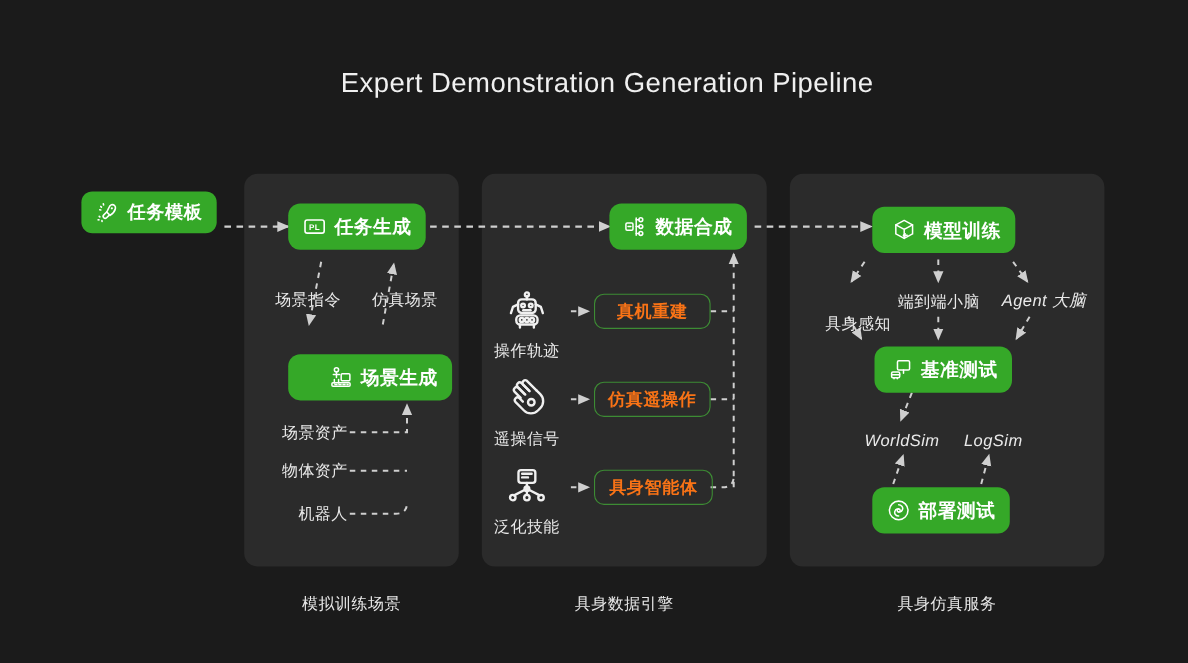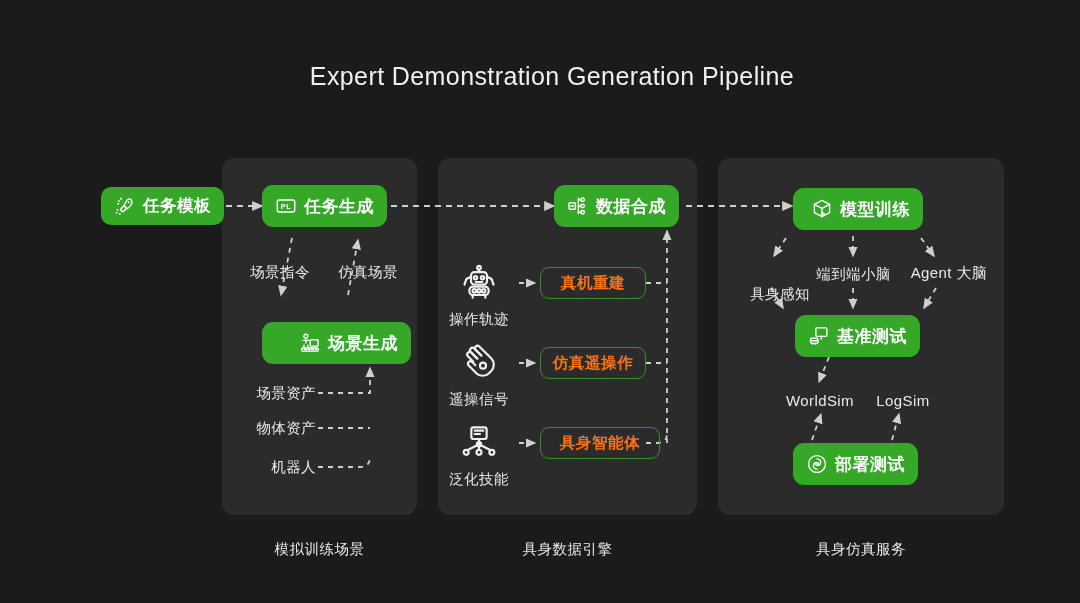--- a/index.html
+++ b/index.html
@@ -41,21 +41,21 @@
     border:1.5px solid #3d8c34;border-radius:9px;background:transparent;
     color:#f97316;font-size:15.5px;font-weight:700;letter-spacing:.6px;
     height:32px;box-sizing:border-box;white-space:nowrap;
   }
 
   
   .tlabel{
     position:absolute;color:#e9e9e9;font-size:14.5px;letter-spacing:.4px;
     white-space:nowrap;text-align:center;
   }
-  .tlabel-en{font-size:15px;}
+  .tlabel-en{font-size:15px;font-style:italic;}
 
   
   .lico{position:absolute;width:40px;height:40px;}
   .lico svg{display:block;width:40px;height:40px;}
 
   svg.wires{position:absolute;left:0;top:0;width:1080px;height:603px;
     pointer-events:none;overflow:visible;}
 </style>
 </head>
 <body>
@@ -116,21 +116,21 @@
       <line x1="936" y1="288" x2="924" y2="308" marker-end="url(#ah)"></line>
     </g>
 
     <g stroke="#cfcfcf" stroke-width="1.8" fill="none" stroke-dasharray="5 5">
       <line x1="829" y1="357" x2="819" y2="382" marker-end="url(#ah)"></line>
       <line x1="812" y1="440" x2="821" y2="414" marker-end="url(#ah)"></line>
       <line x1="892" y1="440" x2="899" y2="414" marker-end="url(#ah)"></line>
     </g>
   </svg>
 
-  <div class="pill" style="left:74px;top:187px;margin-left:27px;">
+  <div class="pill" style="left:74px;top:174px;">
     <span class="ico">
       <svg viewBox="0 0 24 24" fill="none" stroke="#ffffff" stroke-width="1.6" stroke-linecap="round" stroke-linejoin="round">
         <path d="M15.5 4.5c2.6-.6 4.6 1.4 4 4-.5 2.2-2.6 4.8-5.2 6.6l-3.4-3.4C12.7 9.1 13.3 5 15.5 4.5z"></path>
         <path d="M10.9 11.7 8 14.6a2 2 0 0 0 0 2.8 2 2 0 0 0 2.8 0l2.9-2.9"></path>
         <circle cx="16" cy="8" r="1.1" fill="#ffffff" stroke="none"></circle>
         <path d="M5 6.2l.7.7M4 9.5l1 .2M7.6 3.6l.2 1M3.5 16l.6.6M2.4 19.4l.8.1M6.2 20.2l.1.8"></path>
       </svg>
     </span>
     <span>任务模板</span>
   </div>
@@ -221,21 +221,21 @@
       <path d="M12 9.6v3.2"></path>
       <path d="M5 16.4 12 12.8l7 3.6"></path>
       <circle cx="12" cy="12.8" r="1.3"></circle>
       <circle cx="4.3" cy="17.6" r="1.5"></circle>
       <circle cx="12" cy="17.6" r="1.5"></circle>
       <circle cx="19.7" cy="17.6" r="1.5"></circle>
       <path d="M12 14.1v2"></path>
     </svg>
   </div>
   <div class="tlabel" style="left:439px;top:470px;width:80px;">泛化技能</div>
-  <div class="obox" style="left:540px;top:427px;width:120px;">具身智能体</div>
+  <div class="obox" style="left:540px;top:427px;width:108px;">具身智能体</div>
 
   <div class="panel-caption" style="left:438px;top:540px;width:259px;">具身数据引擎</div>
 
   <div class="pill pill-lg" style="left:793px;top:188px;padding-left:18px;">
     <span class="ico">
       <svg viewBox="0 0 24 24" fill="none" stroke="#ffffff" stroke-width="1.5" stroke-linecap="round" stroke-linejoin="round">
         <path d="M12 2.6 20.3 7v9L12 20.4 3.7 16V7z"></path>
         <path d="M3.7 7 12 11.4 20.3 7M12 11.4v9"></path>
         <path d="M15 17.4h-3.4M13 15.8l-1.8 1.6 1.8 1.6"></path>
       </svg>

